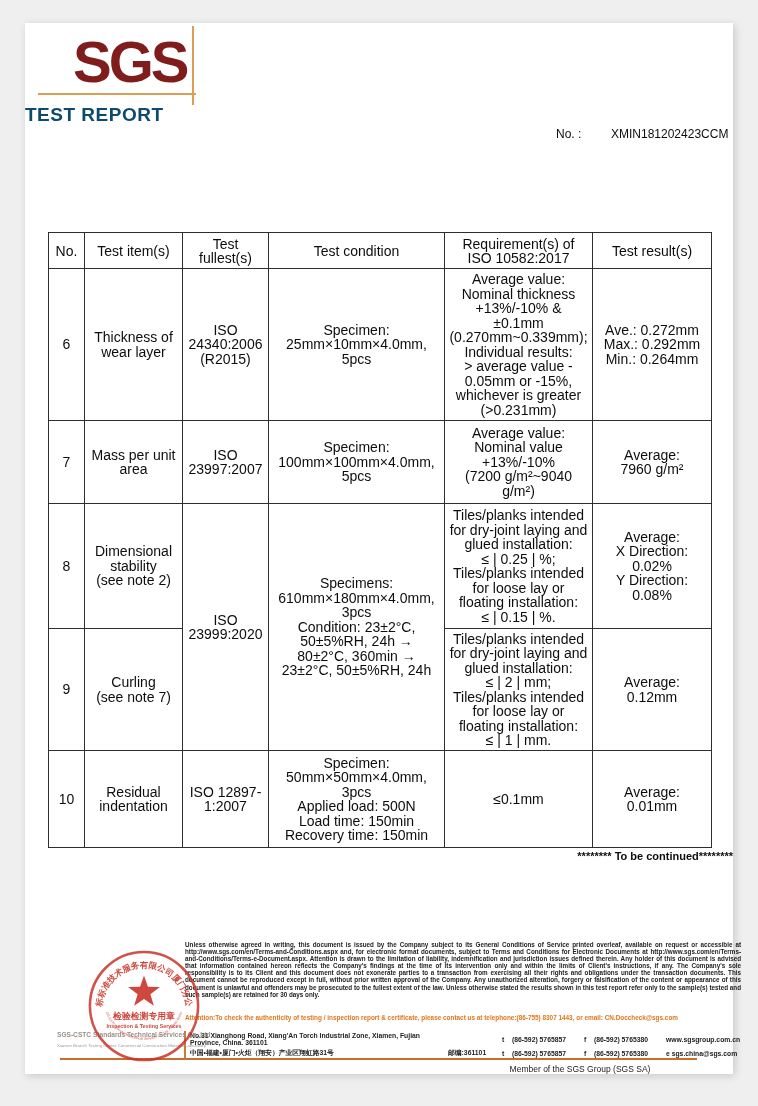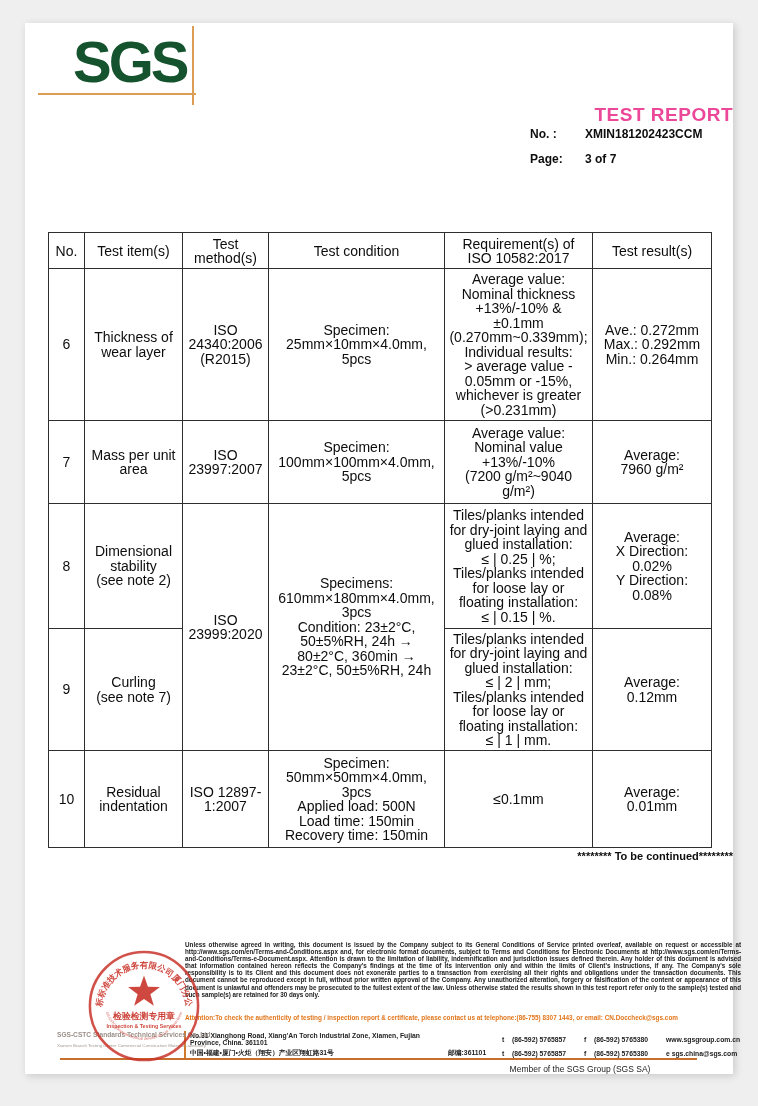--- a/index.html
+++ b/index.html
@@ -8,28 +8,28 @@
     font-family:"Liberation Sans","DejaVu Sans",sans-serif;
     position:relative;overflow:hidden;color:#111;
   }
   .page{
     position:absolute;left:25px;top:23px;width:708px;height:1051px;
     background:#ffffff;box-shadow:2px 2px 8px rgba(0,0,0,0.16);
   }
   
   .logo-text{
     position:absolute;left:48px;top:8px;font-size:58px;line-height:62px;
-    font-weight:bold;color:#14532d;letter-spacing:-3px;
+    font-weight:bold;color:#7f1d1d;letter-spacing:-3px;
   }
   .logo-hline{position:absolute;left:13px;top:70px;width:158px;height:2px;background:#dc9e55;}
   .logo-vline{position:absolute;left:167px;top:3px;width:2px;height:79px;background:#dc9e55;}
   
-  .title{position:absolute;left:0;top:81px;width:100%;text-align:right;
-    font-size:19px;font-weight:bold;letter-spacing:0.5px;color:#ec4899;}
-  .info{position:absolute;left:505px;top:104px;font-size:12px;font-weight:bold;color:#0d0d0d;}
+  .title{position:absolute;left:0;top:81px;width:100%;text-align:left;
+    font-size:19px;font-weight:bold;letter-spacing:0.5px;color:#0c4a6e;}
+  .info{position:absolute;left:531px;top:104px;font-size:12px;font-weight:normal;color:#0d0d0d;}
   .info-row{display:flex;height:25px;}
   .info-row .lbl{width:55px;}
   
   .report-table{
     position:absolute;left:23px;top:209px;width:663px;
     border-collapse:collapse;table-layout:fixed;
     font-size:14px;color:#0d0d0d;
   }
   .report-table td,.report-table th{
     border:1px solid #2e2e2e;text-align:center;vertical-align:middle;
@@ -73,42 +73,38 @@
   <div class="logo-text">SGS</div>
   <div class="logo-hline"></div>
   <div class="logo-vline"></div>
 
   <div class="title">TEST REPORT</div>
 
   <div class="info">
     <div class="info-row">
       <span class="lbl">No.  :</span>
       <span>XMIN181202423CCM</span>
-    </div>
-    <div class="info-row">
-      <span class="lbl">Page:</span>
-      <span>3 of 7</span>
     </div>
   </div>
 
   <table class="report-table">
     <colgroup>
       <col style="width:36px">
         <col style="width:98px">
         <col style="width:86px">
       <col style="width:176px">
         <col style="width:148px">
         <col style="width:119px">
     </colgroup>
     <tbody>
         <tr class="trh">
       <th>No.</th>
       <th>Test item(s)</th>
       <th>Test
-method(s)</th>
+fullest(s)</th>
       <th>Test condition</th>
       <th>Requirement(s) of
 ISO 10582:2017</th>
       <th>Test result(s)</th>
     </tr>
     <tr class="tr6">
       <td>6</td>
       <td>Thickness of
 wear layer</td>
       <td>ISO

